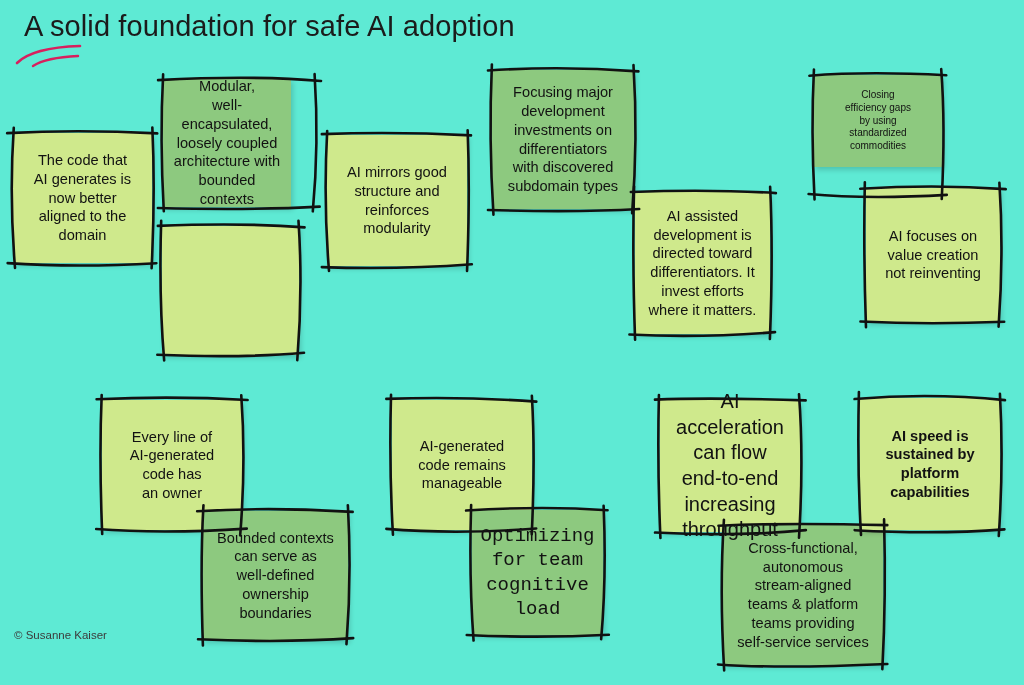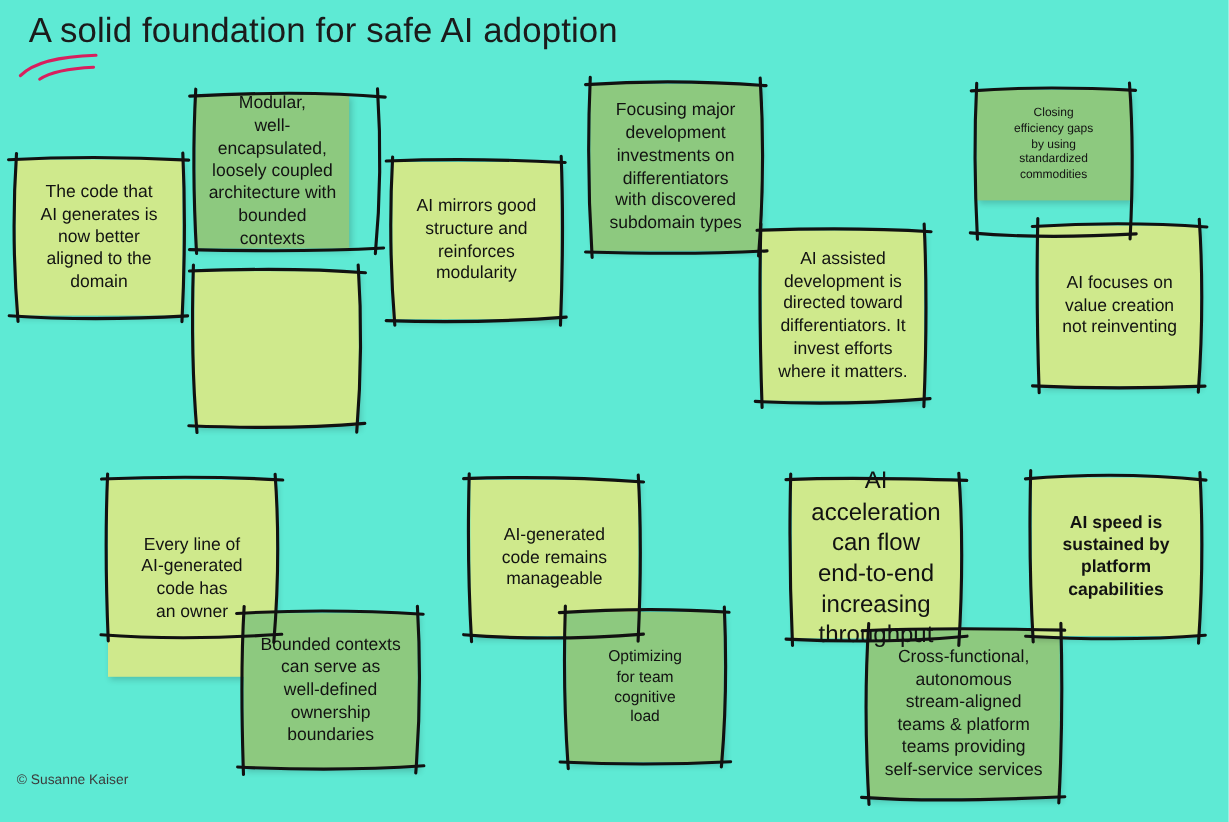--- a/index.html
+++ b/index.html
@@ -37,21 +37,21 @@
     top: 40px;
     width: 80px;
     height: 30px;
     pointer-events: none;
   }
 
   
   #footer-credit {
     position: absolute;
     left: 14px;
-    top: 644px;
+    top: 629px;
     font-size: 11.5px;
     color: #3c3c3c;
     white-space: nowrap;
   }
 
   
   .note {
     position: absolute;
     box-sizing: border-box;
     display: flex;
@@ -208,21 +208,21 @@
         <svg class="ink" width="152" height="152" viewBox="0 0 152 152">
           <path d="M3.2317819118397892,9.748796263321674 C49.199999999999996,6.907785676707863 102.8,6.809287544208928 148.74579992043437,10.139211939519736"></path>
           <path d="M3.4499829430133104,142.54242005376727 C49.199999999999996,144.7498376300595 102.8,144.53961880720743 147.16439279824408,142.74615267462795"></path>
           <path d="M7.840009371098131,3.176112233501044 C6.8,49.199999999999996 7.4,102.8 8.986065194118419,148.1952373941349"></path>
           <path d="M142.37954946792888,3.776138647539483 C145.4,49.199999999999996 144.8,102.8 141.58762574560825,147.73570064172964"></path>
         </svg>
         <div class="note-text">AI focuses on
 value creation
 not reinventing</div>
       </div>
-      <div class="note light" style="left: 90px; top: 400px; width: 140px; height: 164px; font-size: 14.6px;">
+      <div class="note light" style="left: 102px; top: 400px; width: 140px; height: 130px; font-size: 14.6px;">
         <div class="paper"></div>
         <svg class="ink" width="158" height="148" viewBox="0 0 158 148">
           <path d="M3.6186833781393943,8.219805156071379 C51,6.139618807207444 107,6.16439279824408 154.6217938955233,9.04000937109813"></path>
           <path d="M3.176112233501044,137.98606519411842 C51,141.5952373941349 107,140.68295788994072 153.77613864753948,137.58762574560825"></path>
           <path d="M8.682840770075563,4.014728502894286 C6.8,48 7.4,100 9.215841152874054,143.0577774615449"></path>
           <path d="M148.25664499796147,4.189785225022206 C151.4,48 150.8,100 147.16989476801828,144.38551653397735"></path>
         </svg>
         <div class="note-text">Every line of
 AI-generated
 code has
@@ -247,21 +247,21 @@
         <svg class="ink" width="158" height="148" viewBox="0 0 158 148">
           <path d="M3.346534294061712,7.869332953853882 C51,6.180537498301237 107,7.189785225022206 153.30824564001523,10.662619840772821"></path>
           <path d="M3.36832307514851,137.90604311245843 C51,141.86775888257253 107,141.06293272392503 153.1790645188903,137.46570479425137"></path>
           <path d="M8.025778520543827,3.752714955669944 C6.8,48 7.4,100 9.963543343526544,143.7159239994653"></path>
           <path d="M148.86593545224167,4.856051922524557 C151.4,48 150.8,100 148.75699473471906,143.2829256791956"></path>
         </svg>
         <div class="note-text">AI-generated
 code remains
 manageable</div>
       </div>
-      <div class="note dark" style="left: 472px; top: 510px; width: 131px; height: 125px; font-size: 13px;">
+      <div class="note dark" style="left: 472px; top: 510px; width: 131px; height: 125px; font-size: 19px; font-family: Liberation Mono, monospace;">
         <div class="paper"></div>
         <svg class="ink" width="149" height="143" viewBox="0 0 149 143">
           <path d="M3.0883692603820236,9.561310659087031 C48.3,6.662932723925041 100.69999999999999,6.1790645188903 144.55475399520947,9.225778520543827"></path>
           <path d="M3.752714955669944,133.96354334352654 C48.3,136.1159239994653 100.69999999999999,136.08827954353472 145.85605192252456,133.75699473471906"></path>
           <path d="M8.139510815034736,4.05944103388174 C6.8,46.5 7.4,96.5 10.569672229106072,139.56188415888755"></path>
           <path d="M140.60266666889657,4.855837568058632 C142.4,46.5 141.8,96.5 138.15099581545218,138.11154572591477"></path>
         </svg>
         <div class="note-text">Optimizing
 for team
 cognitive

